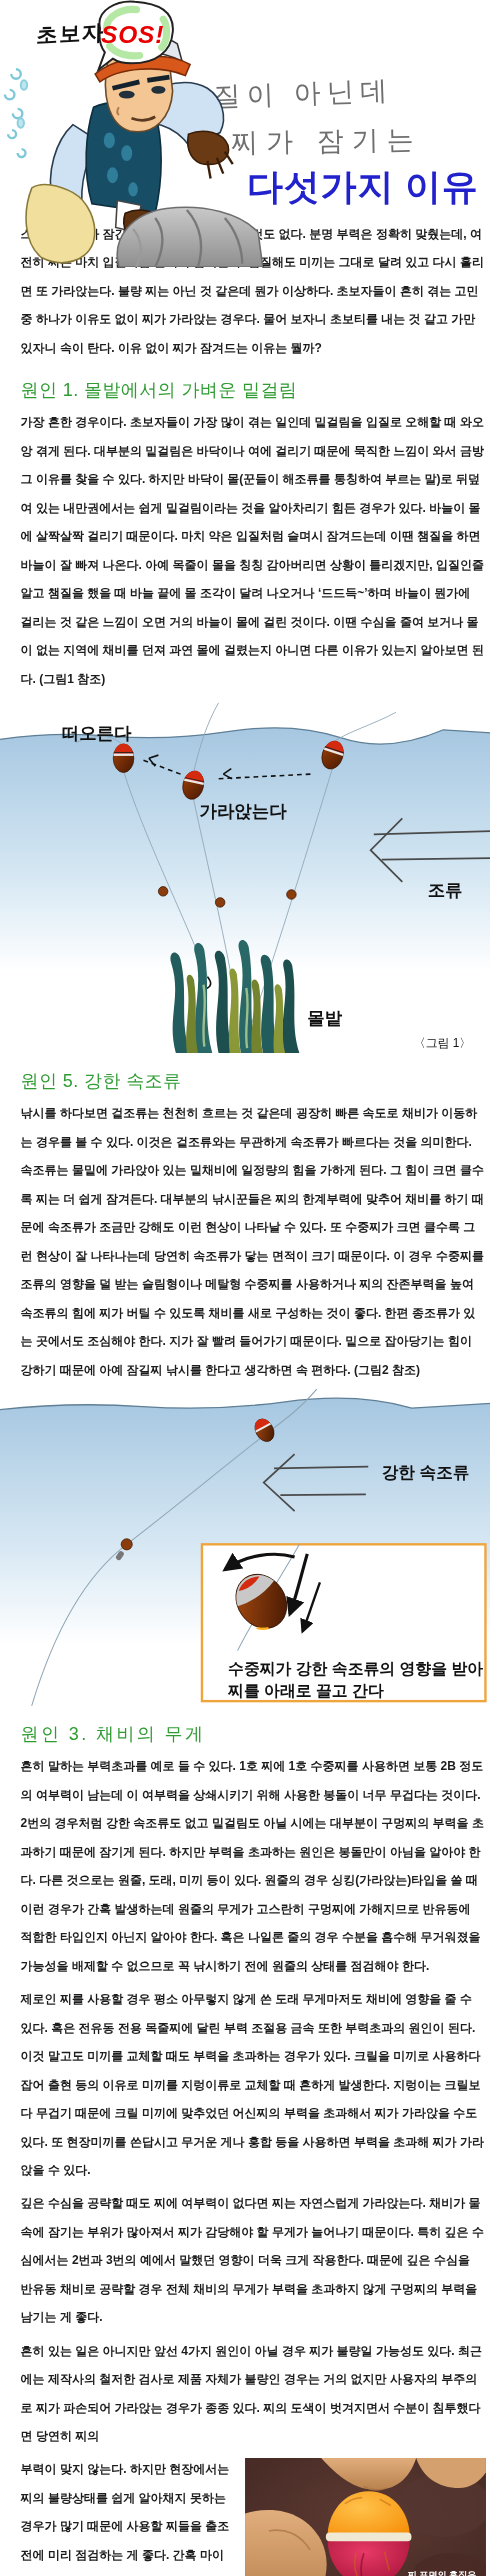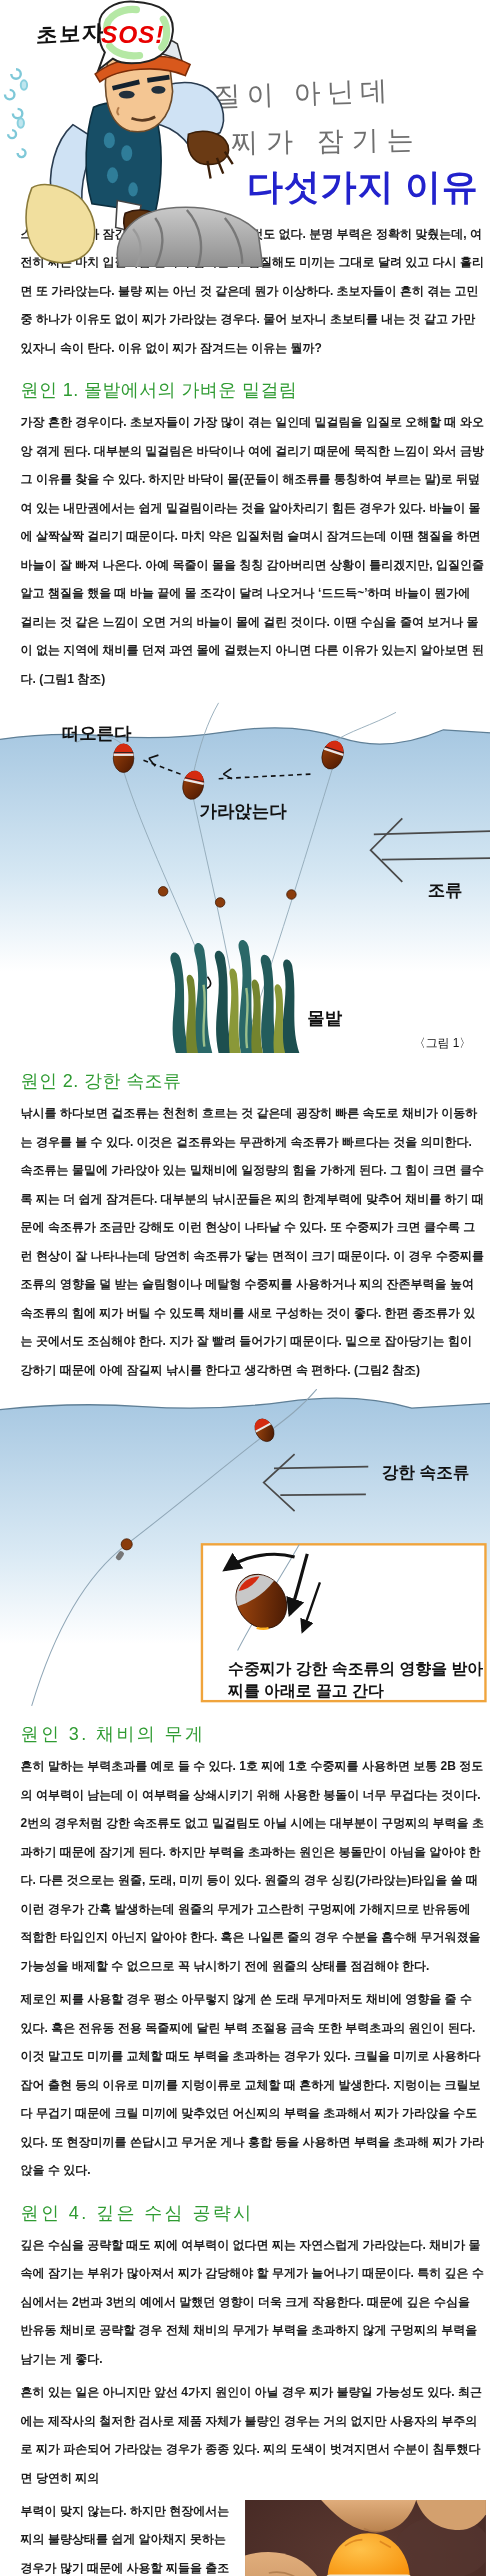--- a/index.html
+++ b/index.html
@@ -193,21 +193,21 @@
         <path d="M258 440 C 254 410 262 390 257 362 M 312 442 C 308 414 316 394 311 366" stroke="#9cc08c" stroke-width="3" fill="none"></path>
       </g>
       <text x="388" y="412" font-size="22" font-weight="bold" fill="#111">몰밭</text>
       <text x="78" y="52" font-size="22" font-weight="bold" fill="#111">떠오른다</text>
       <text x="252" y="150" font-size="22" font-weight="bold" fill="#111">가라앉는다</text>
       <text x="540" y="250" font-size="22" font-weight="bold" fill="#111">조류</text>
       <text x="595" y="440" font-size="15" fill="#111" text-anchor="end">〈그림 1〉</text>
     </svg>
   </figure>
 
-  <h2 class="cause">원인 2. 강한 속조류</h2>
+  <h2 class="cause">원인 5. 강한 속조류</h2>
   <p class="body-text">낚시를 하다보면 겉조류는 천천히 흐르는 것 같은데 굉장히 빠른 속도로 채비가 이동하는 경우를 볼 수 있다. 이것은 겉조류와는 무관하게 속조류가 빠르다는 것을 의미한다. 속조류는 물밑에 가라앉아 있는 밑채비에 일정량의 힘을 가하게 된다. 그 힘이 크면 클수록 찌는 더 쉽게 잠겨든다. 대부분의 낚시꾼들은 찌의 한계부력에 맞추어 채비를 하기 때문에 속조류가 조금만 강해도 이런 현상이 나타날 수 있다. 또 수중찌가 크면 클수록 그런 현상이 잘 나타나는데 당연히 속조류가 닿는 면적이 크기 때문이다. 이 경우 수중찌를 조류의 영향을 덜 받는 슬림형이나 메탈형 수중찌를 사용하거나 찌의 잔존부력을 높여 속조류의 힘에 찌가 버틸 수 있도록 채비를 새로 구성하는 것이 좋다. 한편 종조류가 있는 곳에서도 조심해야 한다. 지가 잘 빨려 들어가기 때문이다. 밑으로 잡아당기는 힘이 강하기 때문에 아예 잠길찌 낚시를 한다고 생각하면 속 편하다. (그림2 참조)</p>
 
   <figure>
     <svg class="fig" width="491" height="317" viewBox="0 0 620 400">
       <defs>
         <linearGradient id="waterg2" x1="0" y1="0" x2="0" y2="1">
           <stop offset="0" stop-color="#a6c7e1"></stop>
           <stop offset="0.5" stop-color="#d9e9f4"></stop>
           <stop offset="0.8" stop-color="#ffffff"></stop>
         </linearGradient>
@@ -261,21 +261,20 @@
         <text x="288" y="360" font-size="20" font-weight="bold" fill="#111">수중찌가 강한 속조류의 영향을 받아</text>
         <text x="288" y="388" font-size="20" font-weight="bold" fill="#111">찌를 아래로 끌고 간다</text>
       </g>
     </svg>
   </figure>
 
   <h2 class="cause spread">원인 3. 채비의 무게</h2>
   <p class="body-text">흔히 말하는 부력초과를 예로 들 수 있다. 1호 찌에 1호 수중찌를 사용하면 보통 2B 정도의 여부력이 남는데 이 여부력을 상쇄시키기 위해 사용한 봉돌이 너무 무겁다는 것이다. 2번의 경우처럼 강한 속조류도 없고 밑걸림도 아닐 시에는 대부분이 구멍찌의 부력을 초과하기 때문에 잠기게 된다. 하지만 부력을 초과하는 원인은 봉돌만이 아님을 알아야 한다. 다른 것으로는 원줄, 도래, 미끼 등이 있다. 원줄의 경우 싱킹(가라앉는)타입을 쓸 때 이런 경우가 간혹 발생하는데 원줄의 무게가 고스란히 구멍찌에 가해지므로 반유동에 적합한 타입인지 아닌지 알아야 한다. 혹은 나일론 줄의 경우 수분을 흡수해 무거워졌을 가능성을 배제할 수 없으므로 꼭 낚시하기 전에 원줄의 상태를 점검해야 한다.</p>
   <p class="body-text">제로인 찌를 사용할 경우 평소 아무렇지 않게 쓴 도래 무게마저도 채비에 영향을 줄 수 있다. 혹은 전유동 전용 목줄찌에 달린 부력 조절용 금속 또한 부력초과의 원인이 된다. 이것 말고도 미끼를 교체할 때도 부력을 초과하는 경우가 있다. 크릴을 미끼로 사용하다 잡어 출현 등의 이유로 미끼를 지렁이류로 교체할 때 흔하게 발생한다. 지렁이는 크릴보다 무겁기 때문에 크릴 미끼에 맞추었던 어신찌의 부력을 초과해서 찌가 가라앉을 수도 있다. 또 현장미끼를 쓴답시고 무거운 게나 홍합 등을 사용하면 부력을 초과해 찌가 가라앉을 수 있다.</p>
 
-  <h2 class="cause spread">원인 4. 깊은 수심 공략시</h2>
   <p class="body-text">깊은 수심을 공략할 때도 찌에 여부력이 없다면 찌는 자연스럽게 가라앉는다. 채비가 물속에 잠기는 부위가 많아져서 찌가 감당해야 할 무게가 늘어나기 때문이다. 특히 깊은 수심에서는 2번과 3번의 예에서 말했던 영향이 더욱 크게 작용한다. 때문에 깊은 수심을 반유동 채비로 공략할 경우 전체 채비의 무게가 부력을 초과하지 않게 구멍찌의 부력을 남기는 게 좋다.</p>
 
   <p class="body-text">흔히 있는 일은 아니지만 앞선 4가지 원인이 아닐 경우 찌가 불량일 가능성도 있다. 최근에는 제작사의 철저한 검사로 제품 자체가 불량인 경우는 거의 없지만 사용자의 부주의로 찌가 파손되어 가라앉는 경우가 종종 있다. 찌의 도색이 벗겨지면서 수분이 침투했다면 당연히 찌의</p>
 
   <div class="wrap-block">
     <figure class="photo-fig">
       <svg width="241" height="149" viewBox="0 0 304 188">
         <defs>
           <radialGradient id="pbg" cx="0.5" cy="0.4" r="0.9">
             <stop offset="0" stop-color="#5d3a32"></stop>

